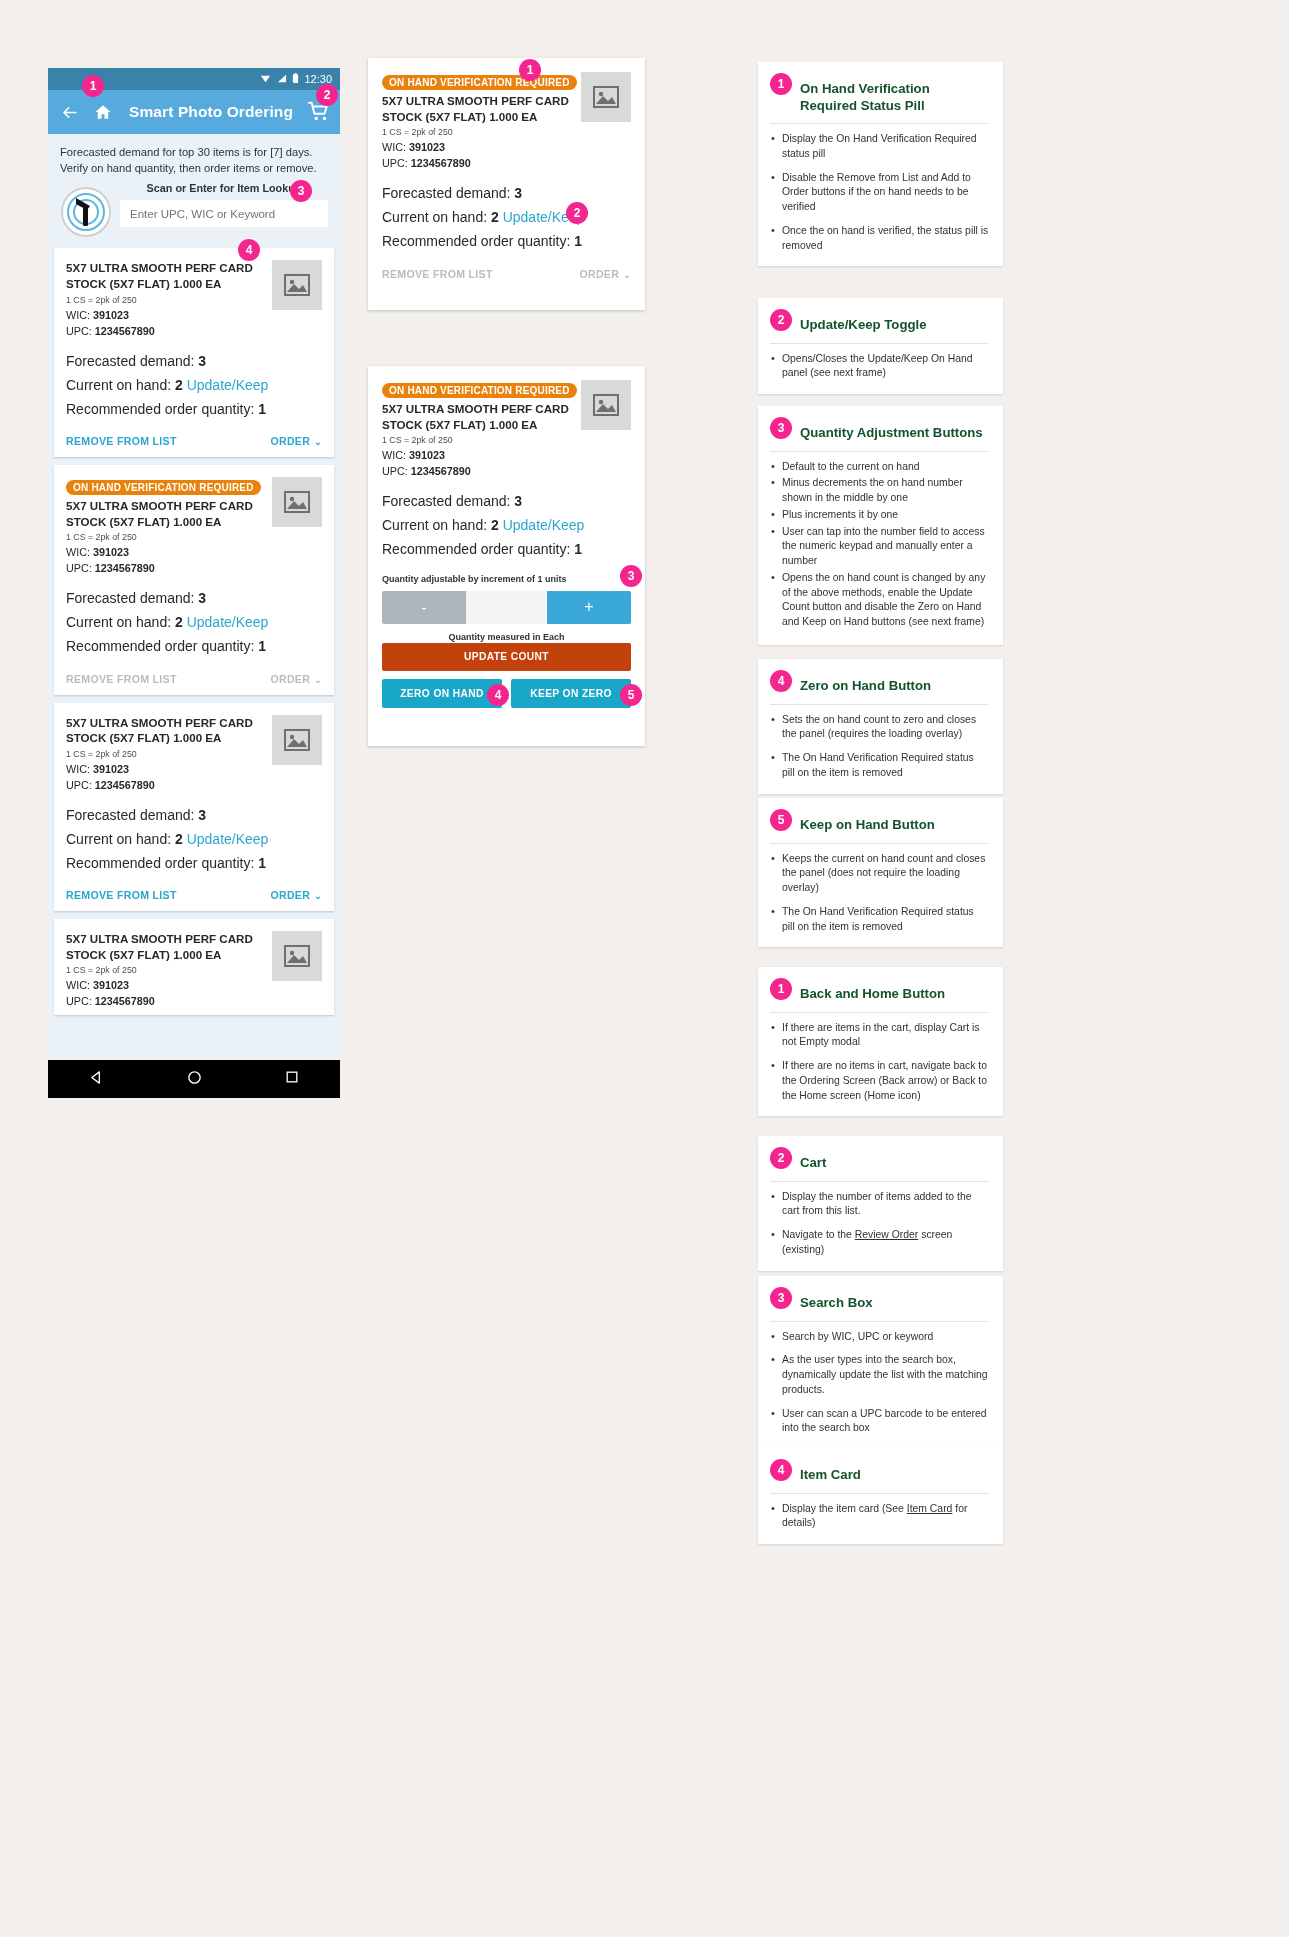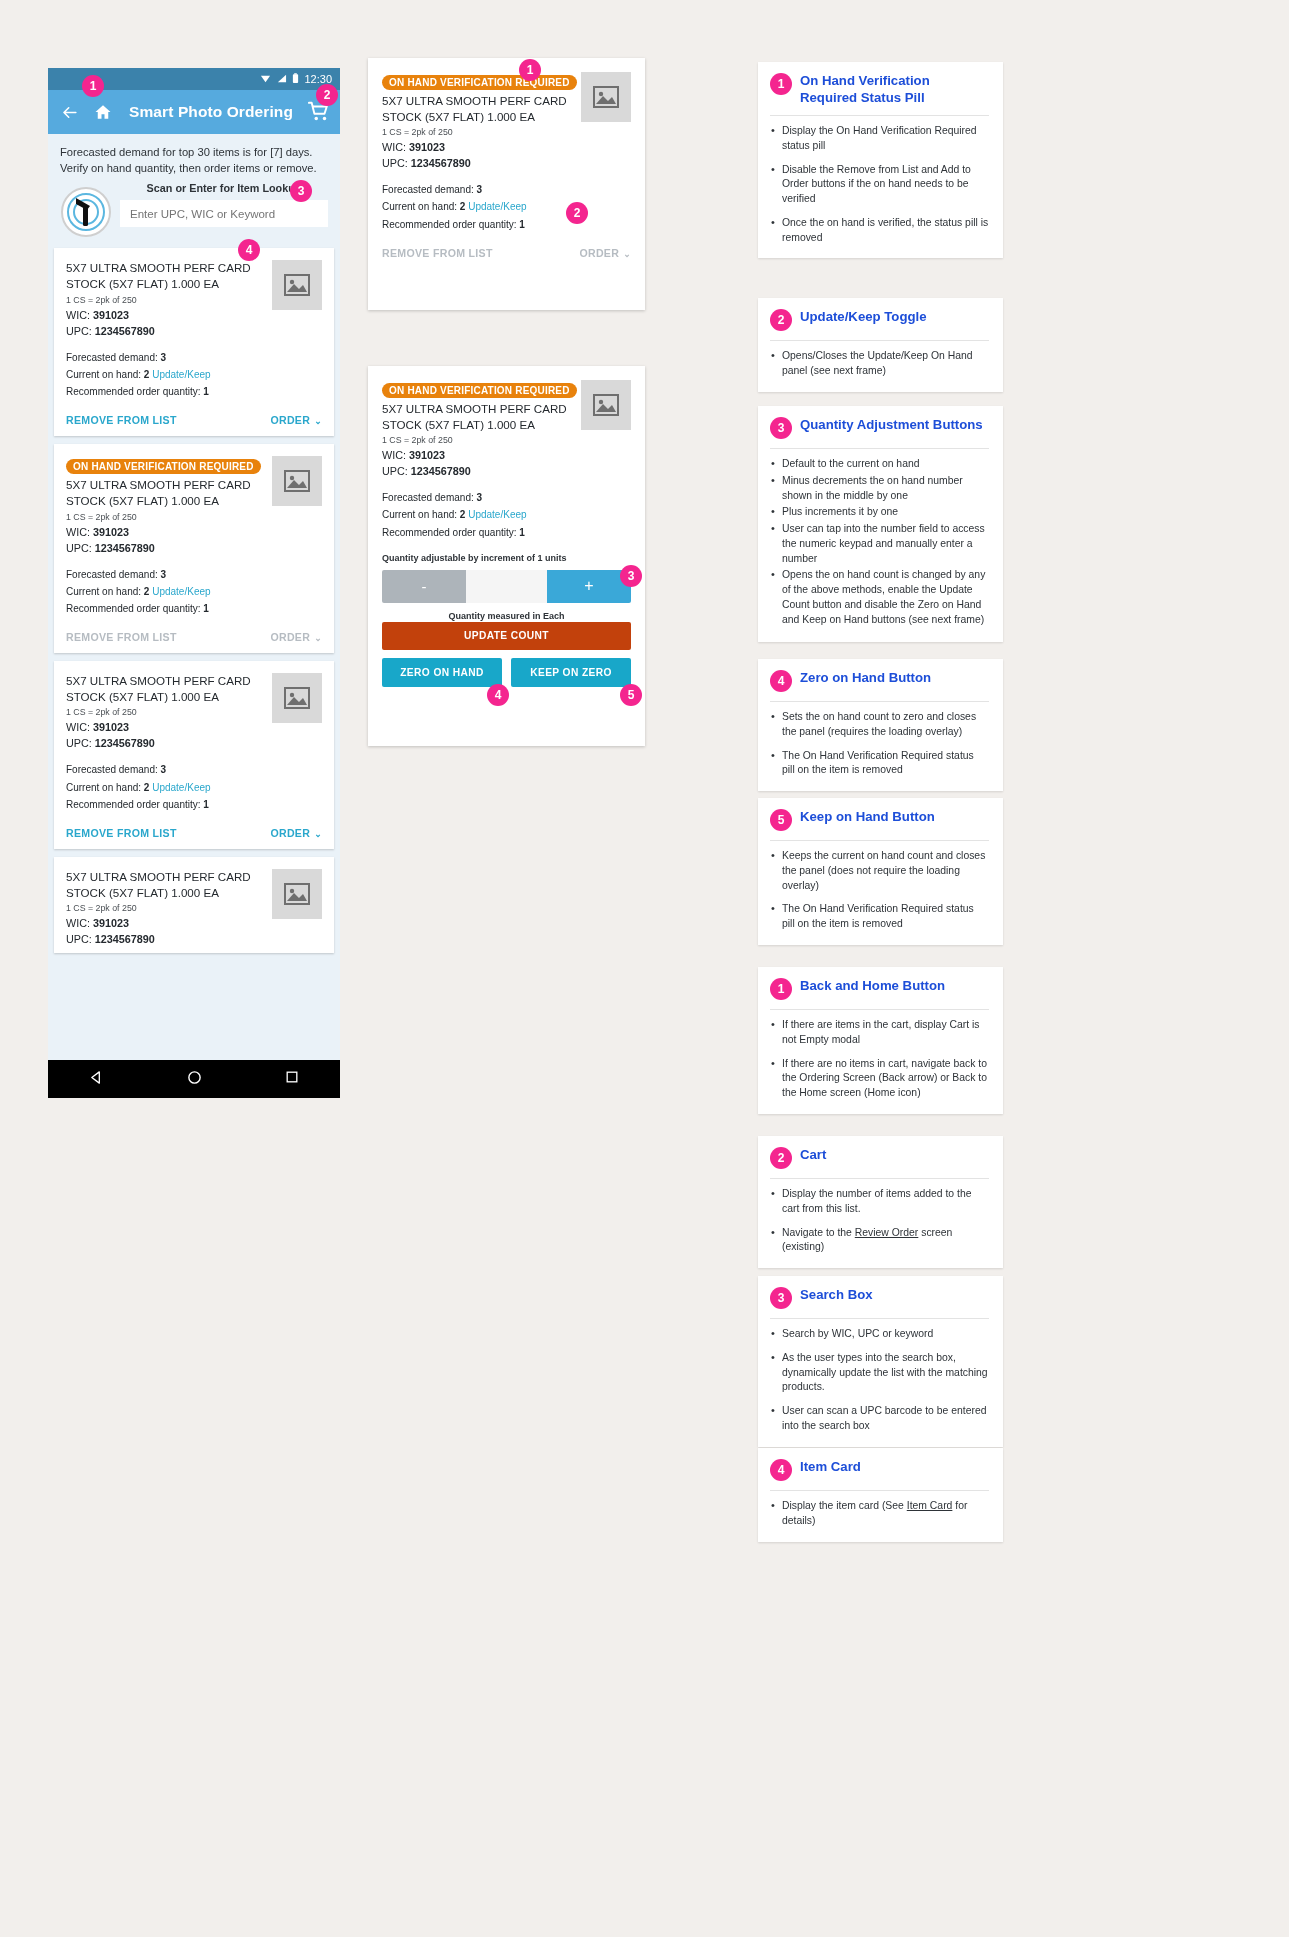--- a/index.html
+++ b/index.html
@@ -69,30 +69,30 @@
   }
   .icard.first { margin-top: 0; }
   .icard-body { display: flex; gap: 8px; }
   .icard-text { flex: 1; min-width: 0; }
   .pill {
     display: inline-block; background: #e8820c; color: #fff;
     font-size: 10px; font-weight: bold; letter-spacing: .2px;
     padding: 2px 7px; border-radius: 9px; margin-bottom: 3px;
     white-space: nowrap;
   }
-  .iname { font-size: 11.6px; font-weight: normal; color: #24292e; line-height: 1.35; }
+  .iname { font-size: 11.6px; font-weight: bold; color: #24292e; line-height: 1.35; }
   .isub { font-size: 8.8px; color: #4a4f54; margin-top: 3px; }
   .imeta { font-size: 10.8px; color: #24292e; margin-top: 4px; }
   .imeta b { font-weight: bold; }
   .ithumb {
     width: 50px; height: 50px; flex: 0 0 50px; background: #d9d9d9;
     display: flex; align-items: center; justify-content: center;
   }
   .istats { margin-top: 12px; }
-  .istat { font-size: 10px; color: #24292e; line-height: 1.72; }
+  .istat { font-size: 14px; color: #24292e; line-height: 1.72; }
   .link { color: #2aa7cc; }
   .actions {
     display: flex; justify-content: space-between; align-items: center;
     margin-top: 14px; padding-bottom: 2px;
   }
   .act {
     font-size: 10.6px; font-weight: bold; color: #2aa7cc; letter-spacing: .3px;
   }
   .act.dim { color: #b6bcc2; }
   .act .chev { margin-left: 4px; font-size: 9px; }
@@ -128,21 +128,21 @@
   }
 
   
   .anno {
     position: absolute; left: 758px; width: 245px;
     background: #fff; padding: 11px 14px 13px 12px;
     box-shadow: 0 1px 2px rgba(0,0,0,.12);
   }
   .anno-head { display: flex; align-items: flex-start; }
   .anno-title {
-    font-size: 13.2px; font-weight: bold; color: #1d4ed8; line-height: 1.25;
+    font-size: 13.2px; font-weight: bold; color: #14532d; line-height: 1.25; margin-top: 8px;
   }
   .anno hr { border: none; border-top: 1px solid #e3e3e3; margin: 9px 0 8px 0; }
   .anno ul { list-style: none; }
   .anno li {
     font-size: 10.4px; color: #2e3338; line-height: 1.42;
     padding-left: 12px; position: relative; margin-bottom: 9px;
   }
   .anno li:last-child { margin-bottom: 0; }
   .anno li::before {
     content: "•"; position: absolute; left: 1px; top: -1px; font-size: 11px;

